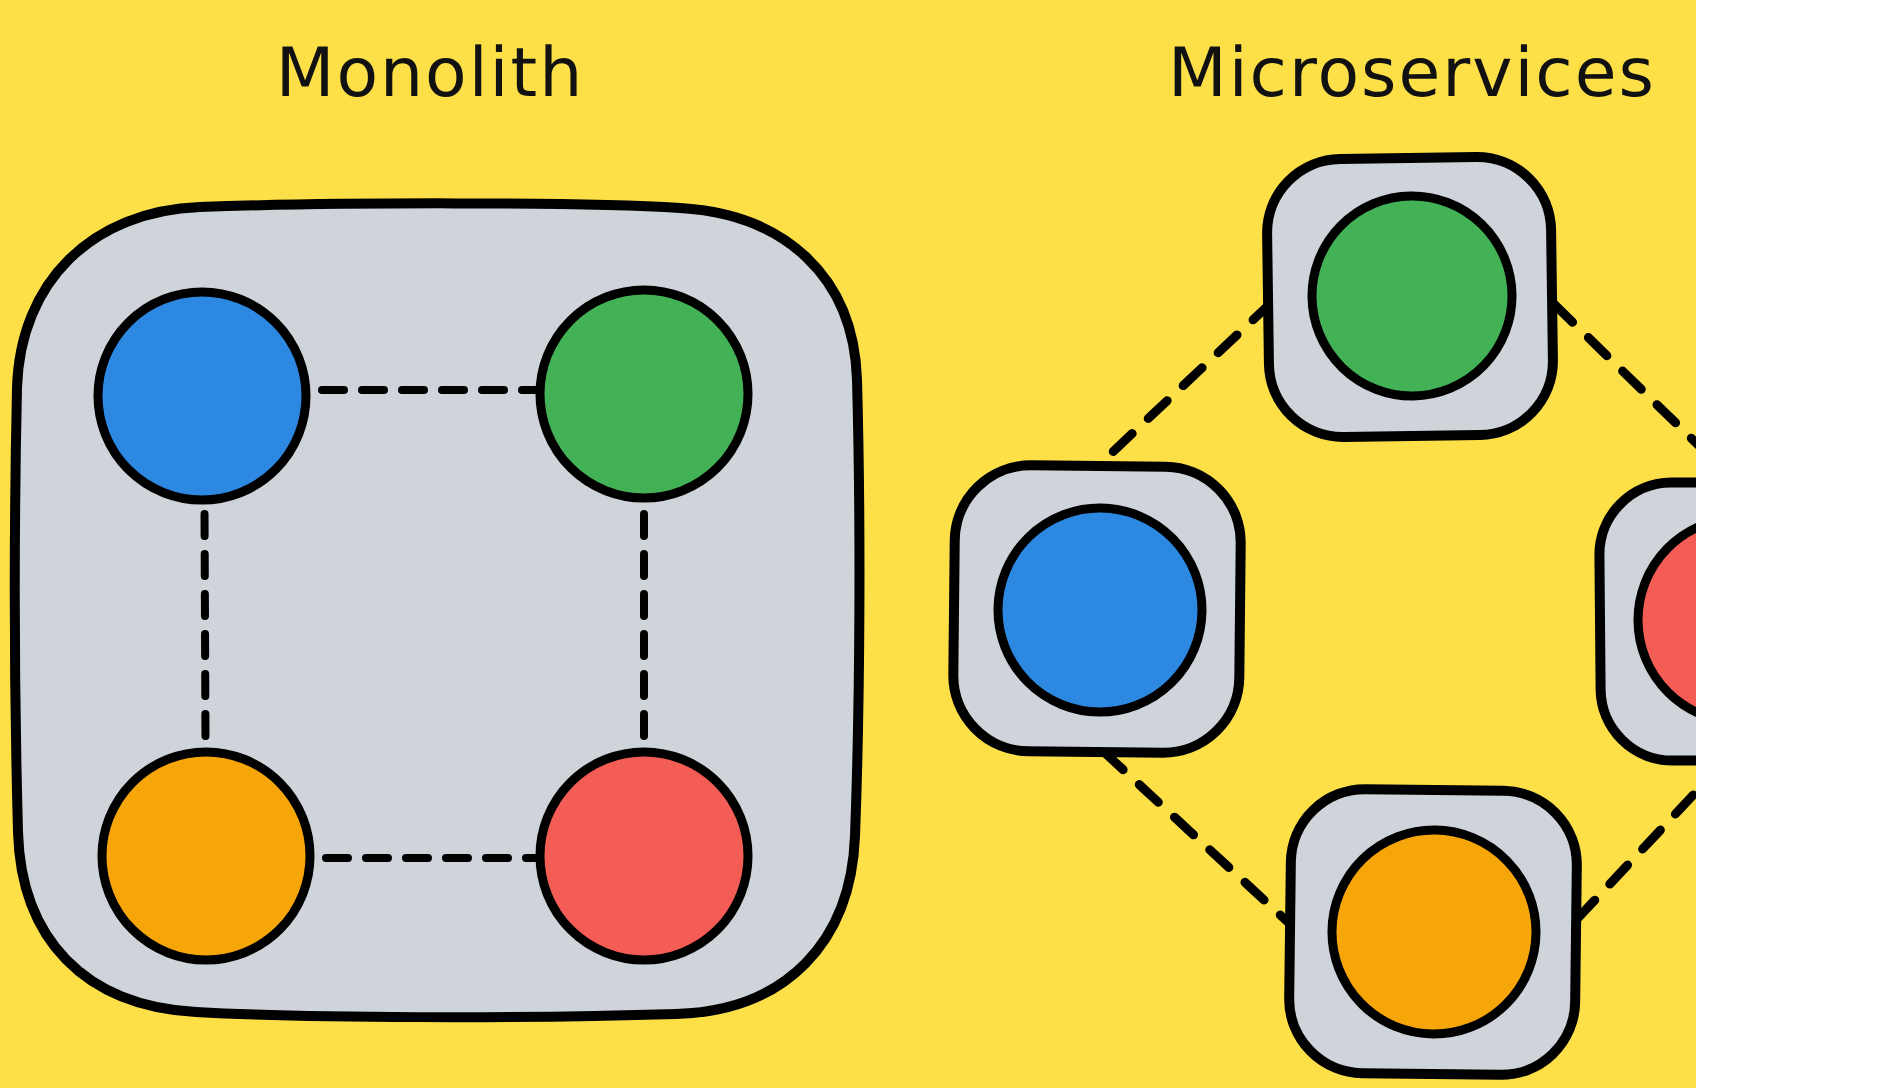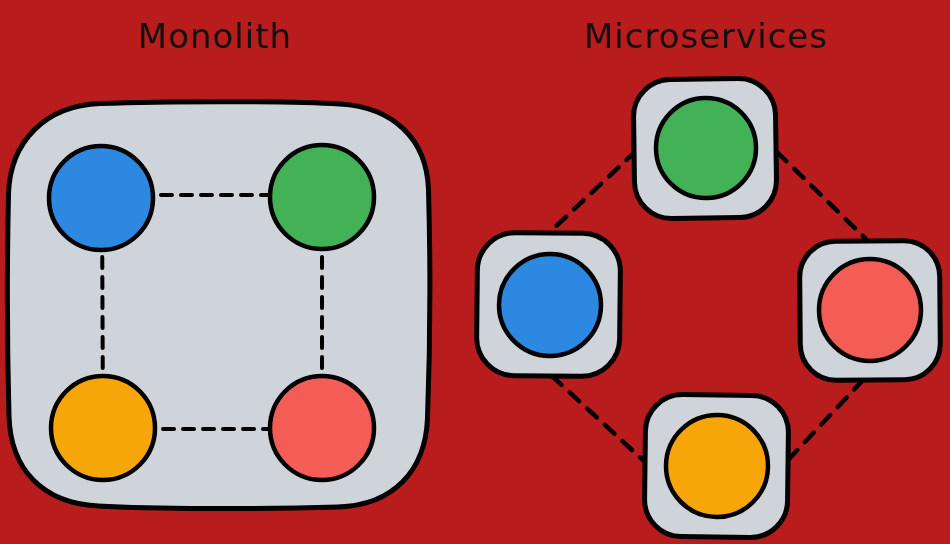--- a/index.html
+++ b/index.html
@@ -2,23 +2,23 @@
 <html><head>
 <meta charset="utf-8">
 <style>
   html, body {
     margin: 0;
     padding: 0;
     background: #ffffff;
   }
   .canvas {
     position: relative;
-    width: 950px;
+    width: 848px;
     height: 544px;
-    background: #b91c1c;
+    background: #fde047;
     overflow: hidden;
     font-family: "DejaVu Sans", sans-serif;
     text-align: center;
   }
   svg { display: block; }
   .title {
     font-family: "DejaVu Sans", sans-serif;
     font-size: 34px;
     font-weight: 500;
     letter-spacing: 1px;

